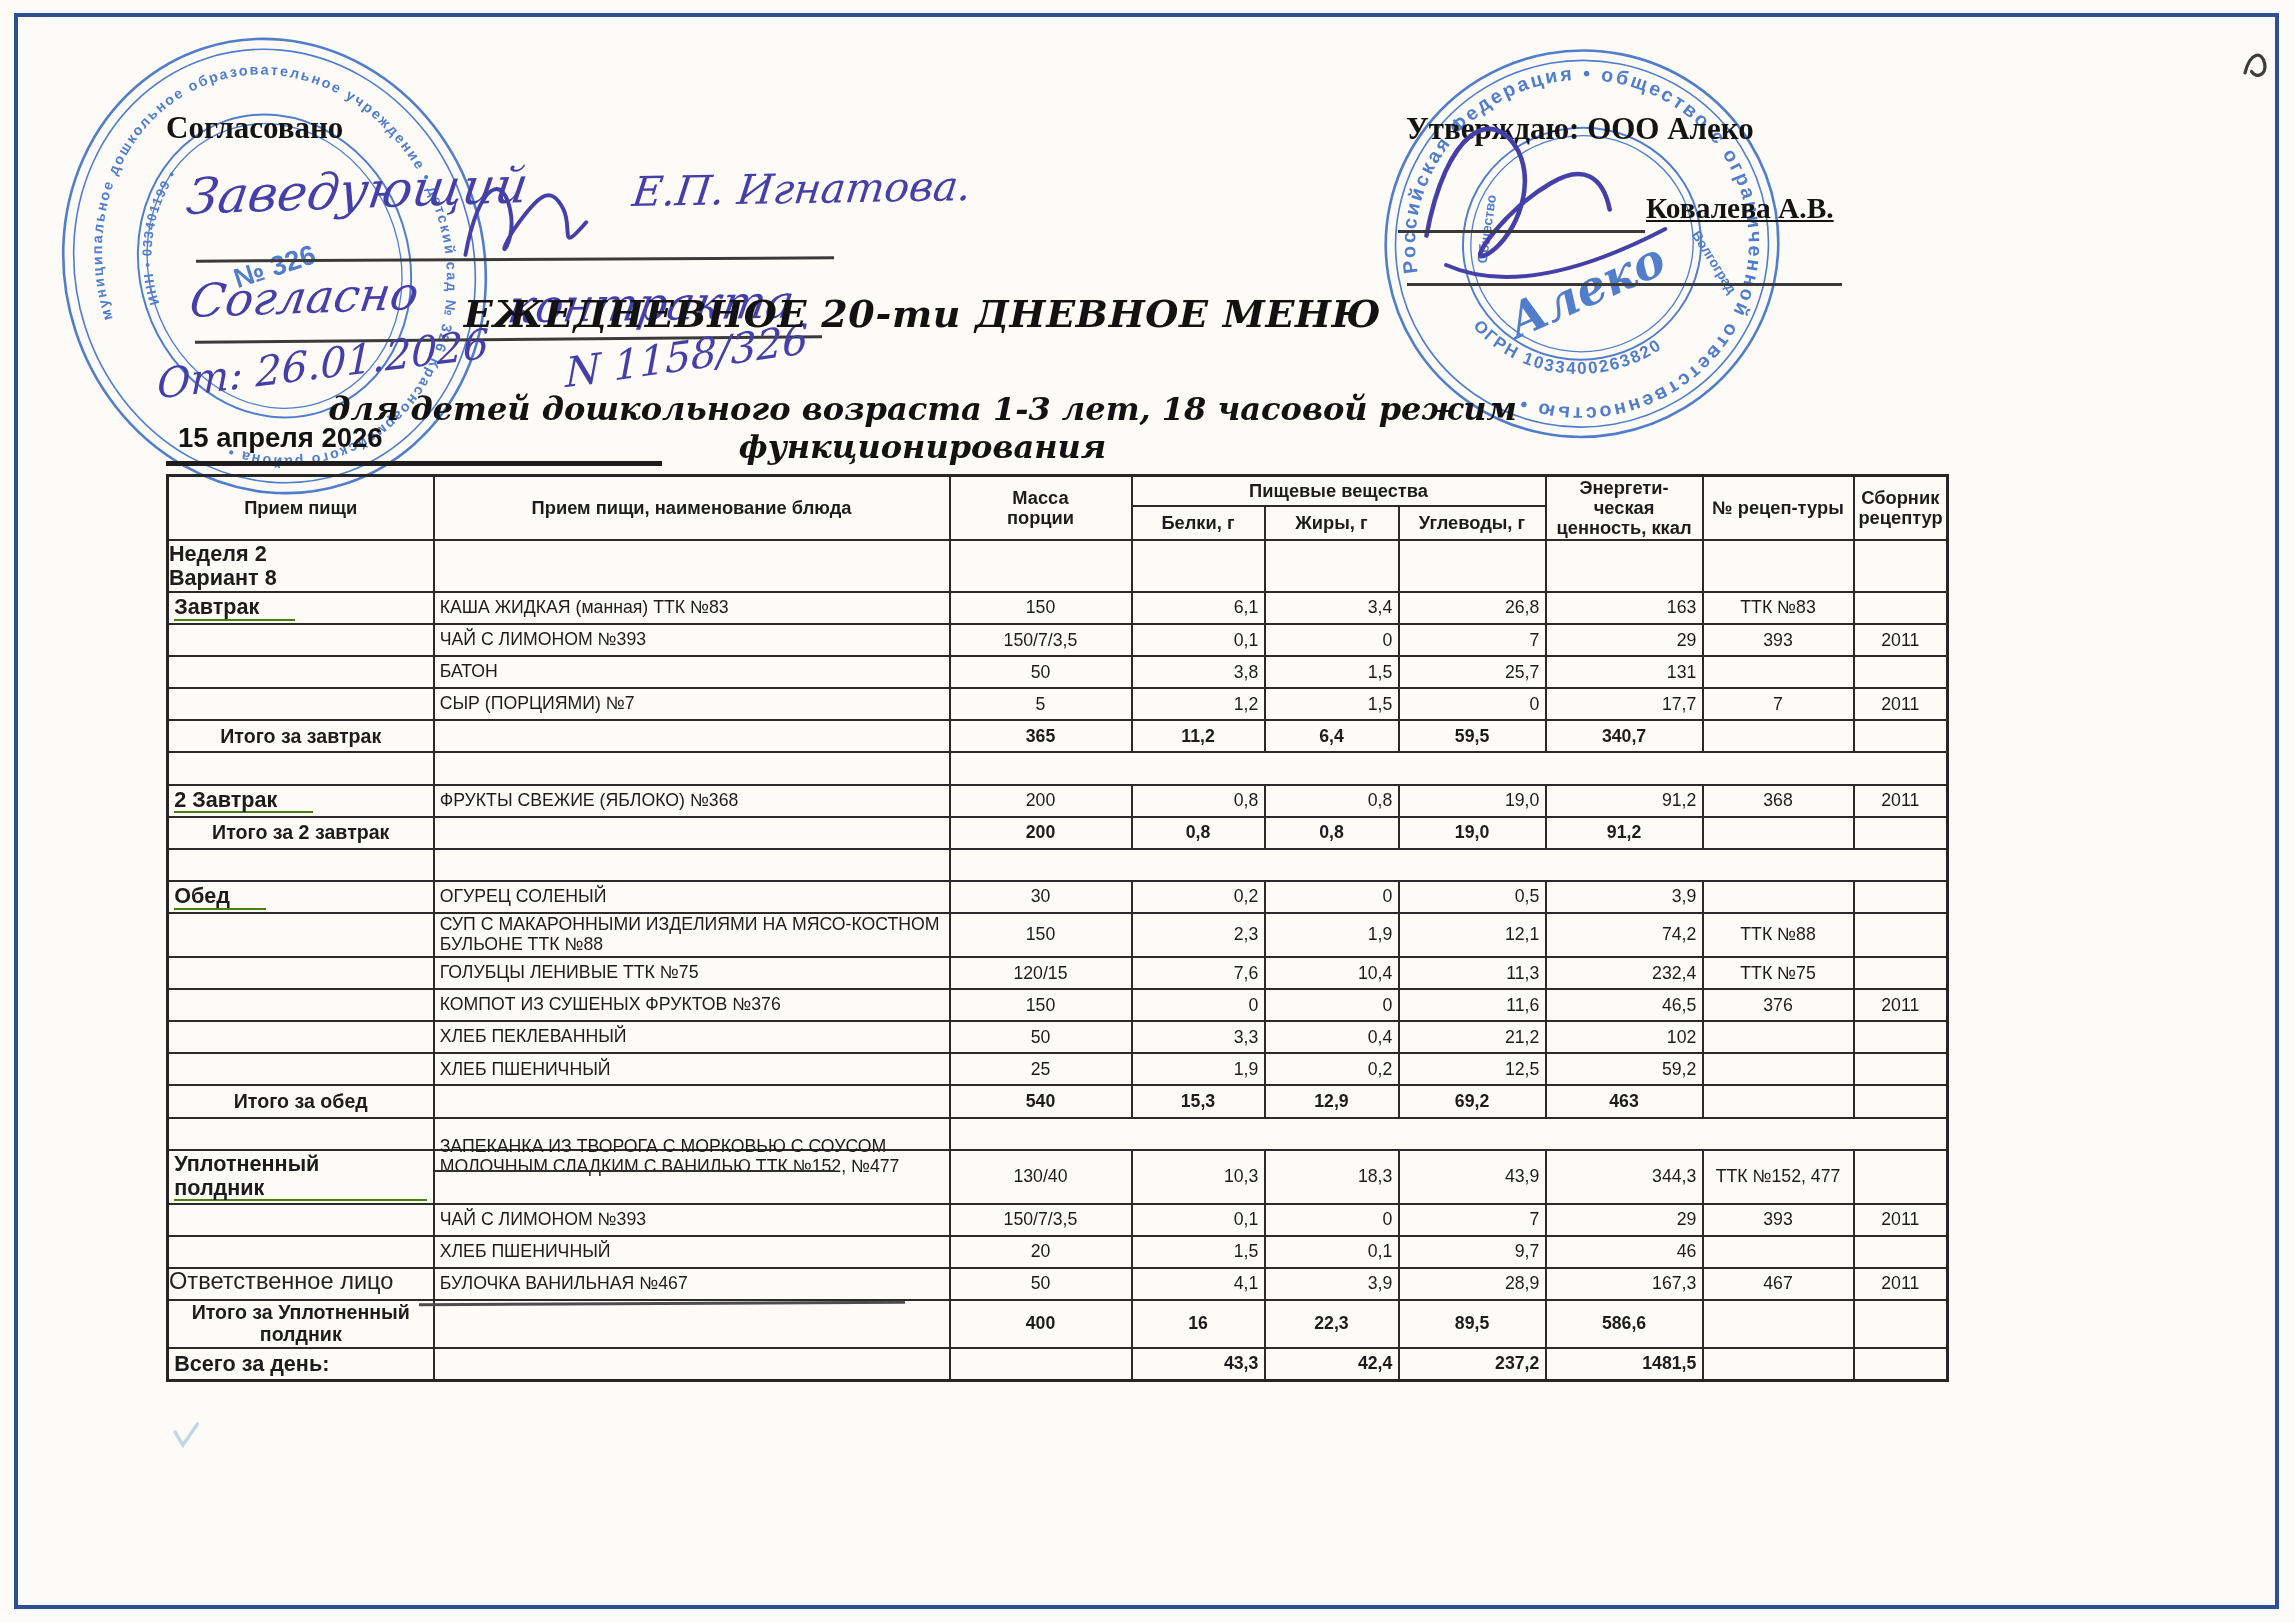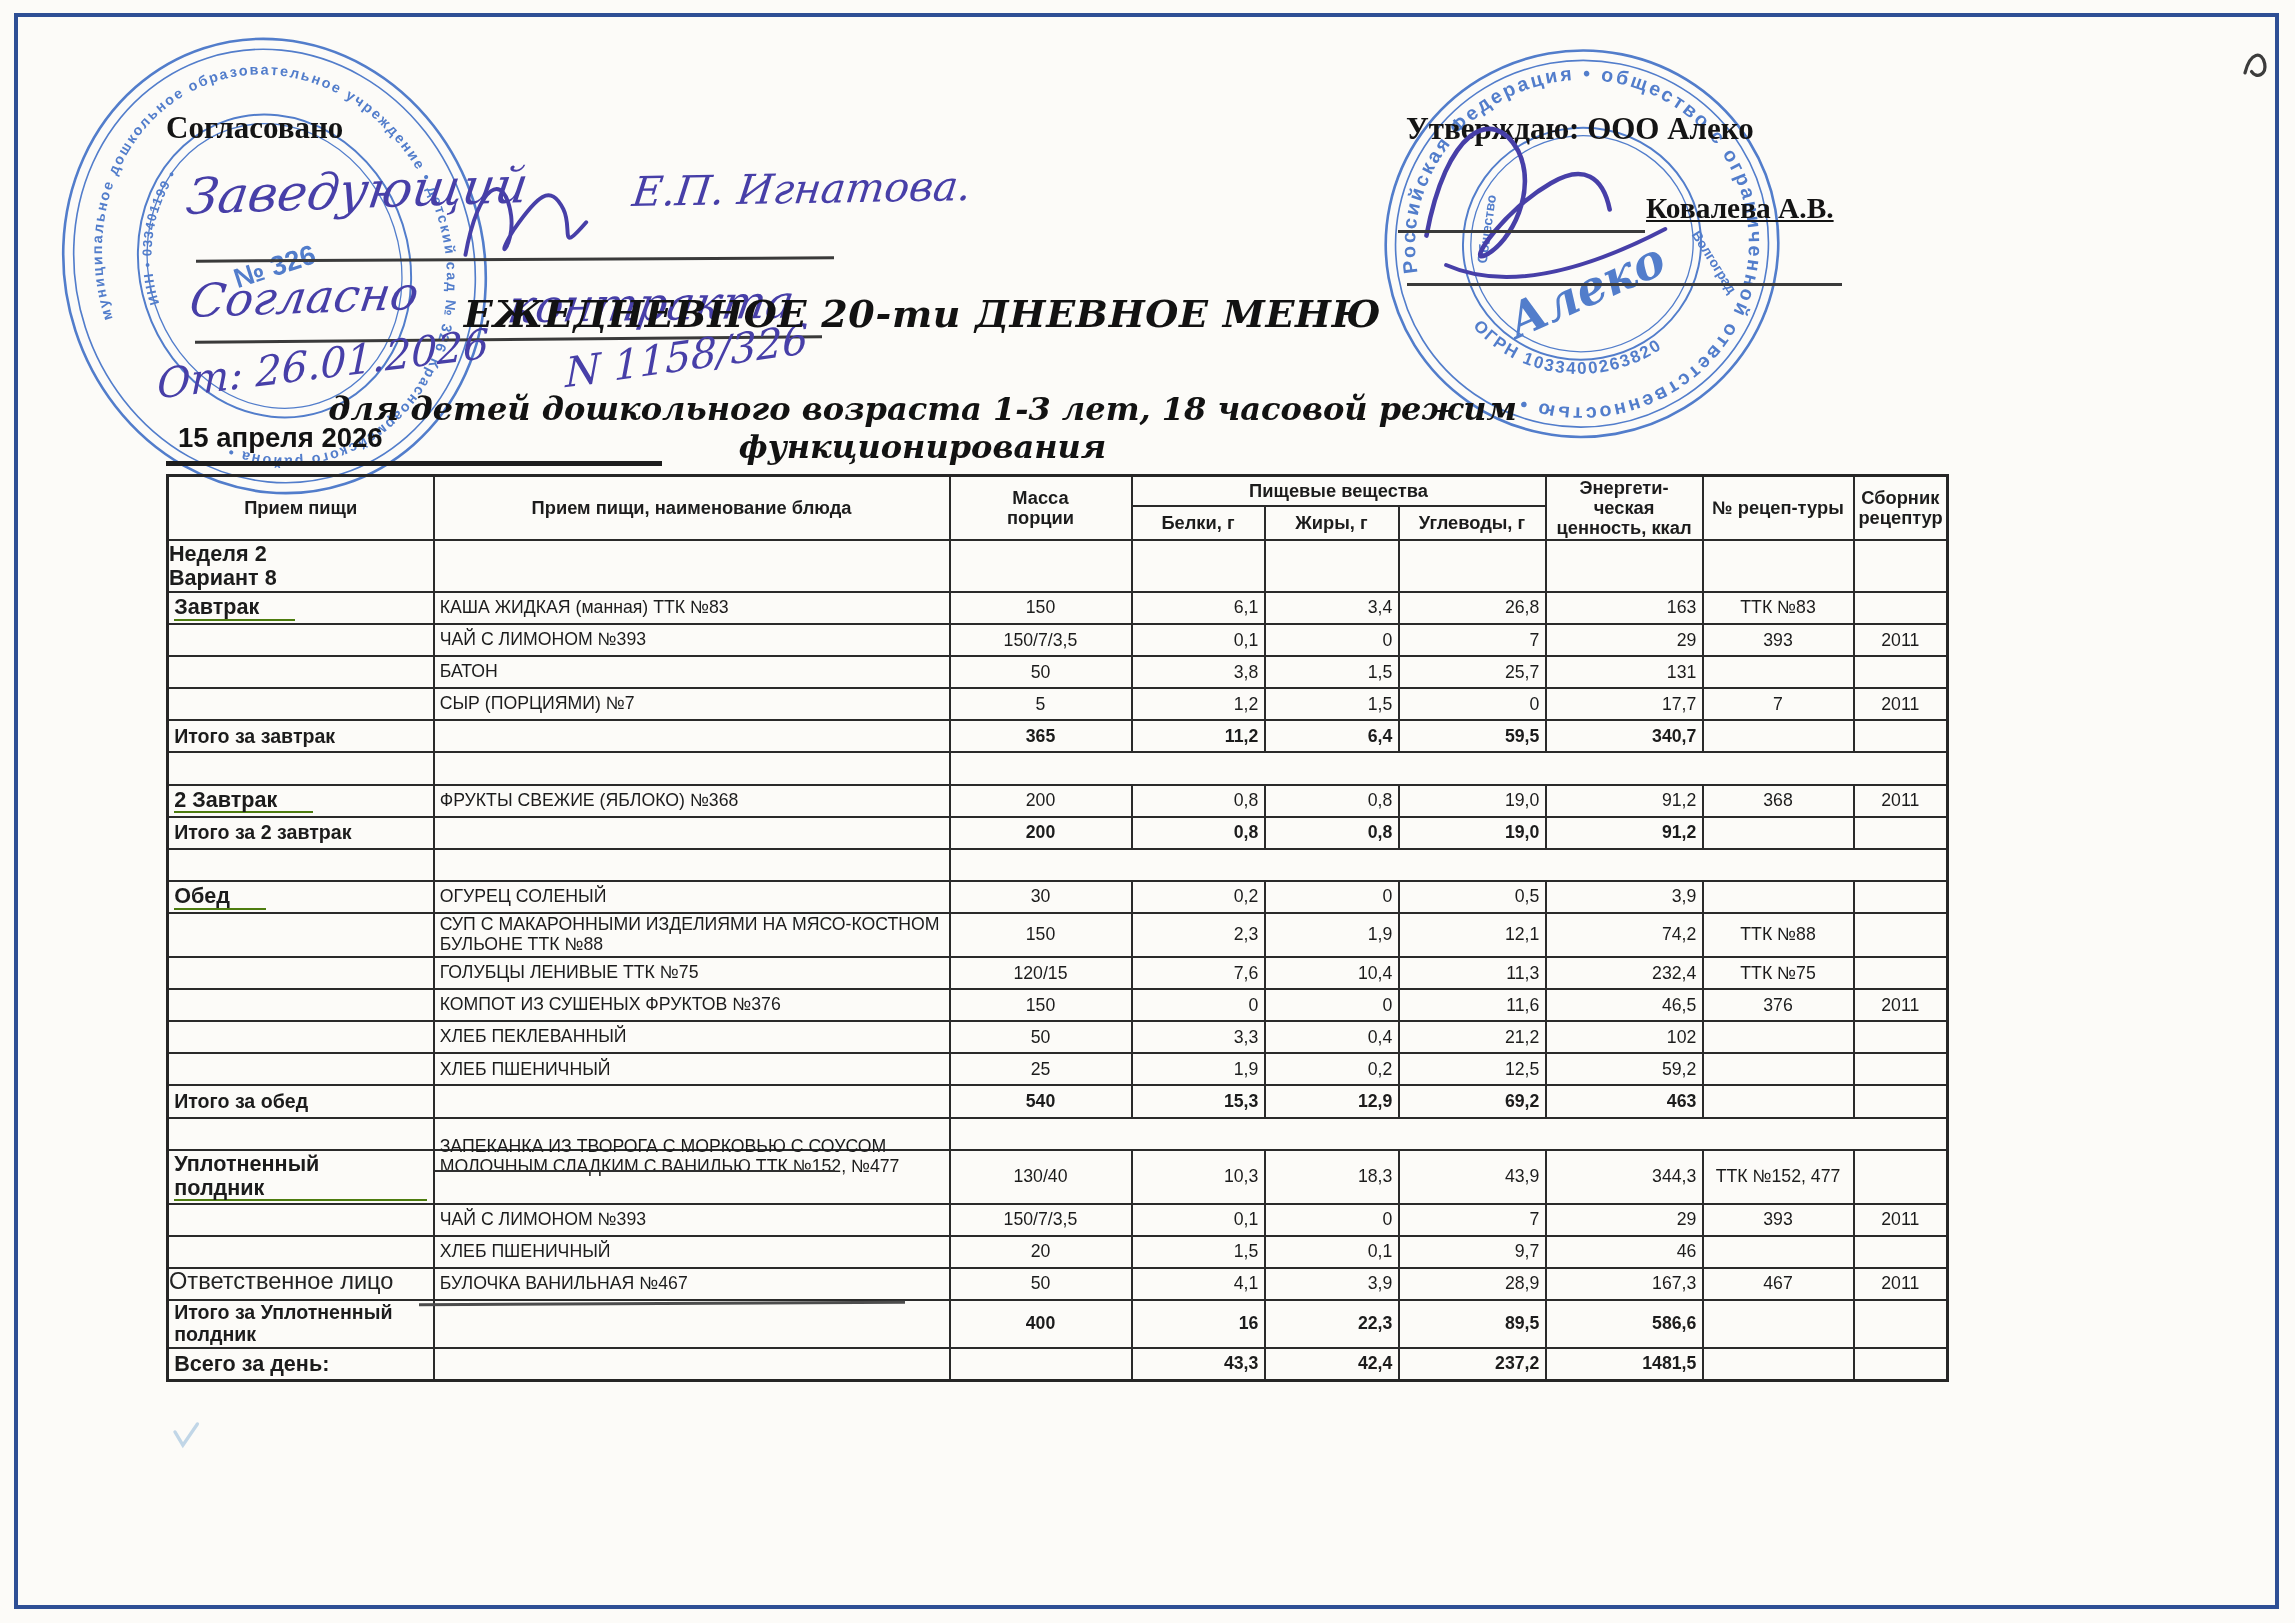--- a/index.html
+++ b/index.html
@@ -67,21 +67,21 @@
   .c-meal  { text-align:left; font-weight:bold; font-size:20px; padding-left:6.5px; line-height:1.1; }
   .c-dish  { text-align:left; padding-left:7.9px; line-height:1.12; }
   .c-mass  { text-align:center; }
   .c-num   { text-align:right; padding-right:22px; }
   .c-recipe{ text-align:center; }
   .c-source{ text-align:center; }
 
   .menu tbody td { height:27.5px; }
   .r-week td  { height:52px; }
   .r-week .c-meal { text-align:left; font-size:21.6px; padding-left:0; }
-  .r-total td { height:29px; font-weight:bold; }
+  .r-total td { height:29px; font-weight:bold;text-align:center; }
   .r-total .c-meal { font-size:19.6px; }
   .r-grand td { height:52px; font-weight:bold; }
   .r-grand .c-meal { font-size:21.6px; }
   .r-tall td  { height:39px; }
   .r-xtall td { height:46px; }
   .r-spacer td { height:22px; border-left-color:transparent; border-right-color:transparent; }
   .r-spacer td.c-meal, .r-spacer td.c-dish { border-right-color:#2a2a2a; }
 
   .r-section .c-meal { font-size:21.6px; }
   .r-section .c-meal span { display:inline-block; border-bottom:2px solid #4d7c0f; padding-right:36px; }

